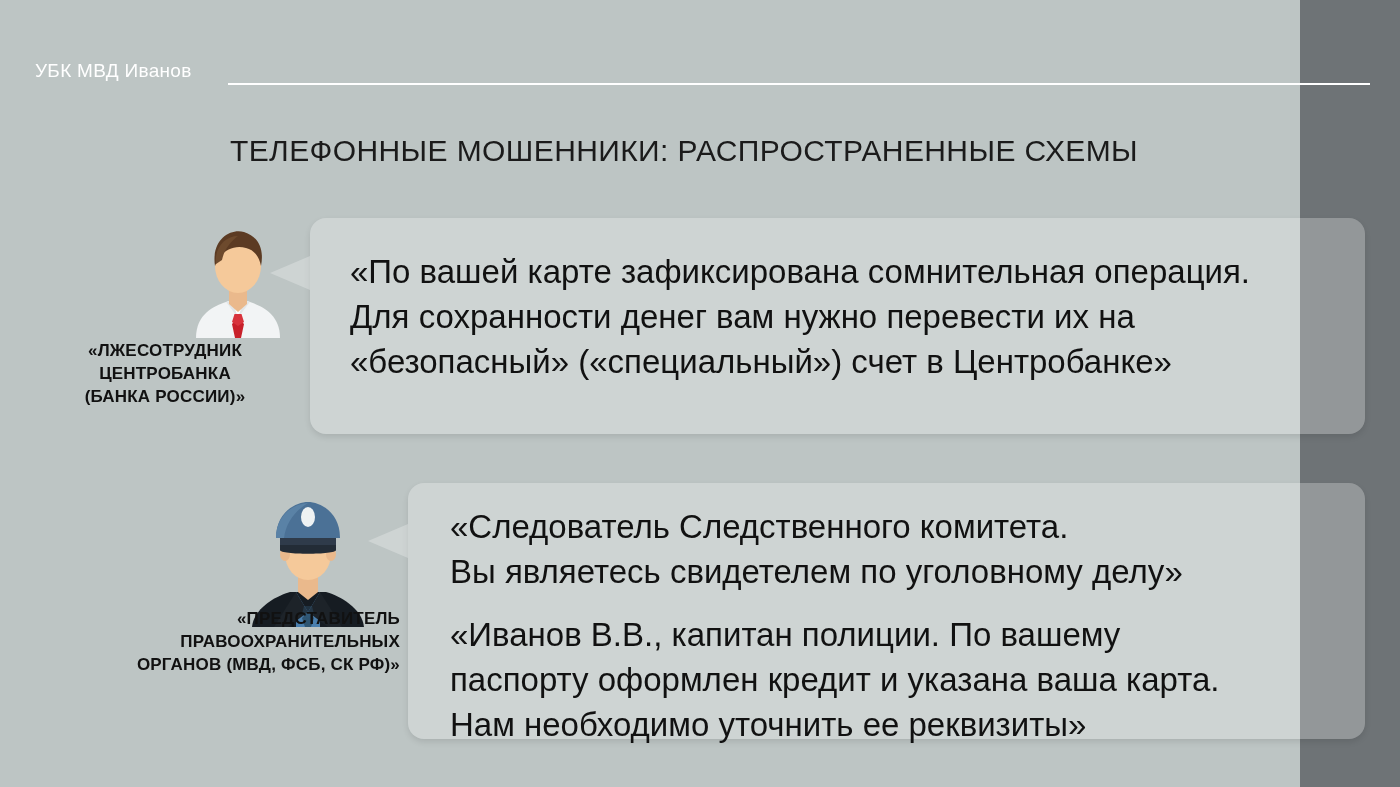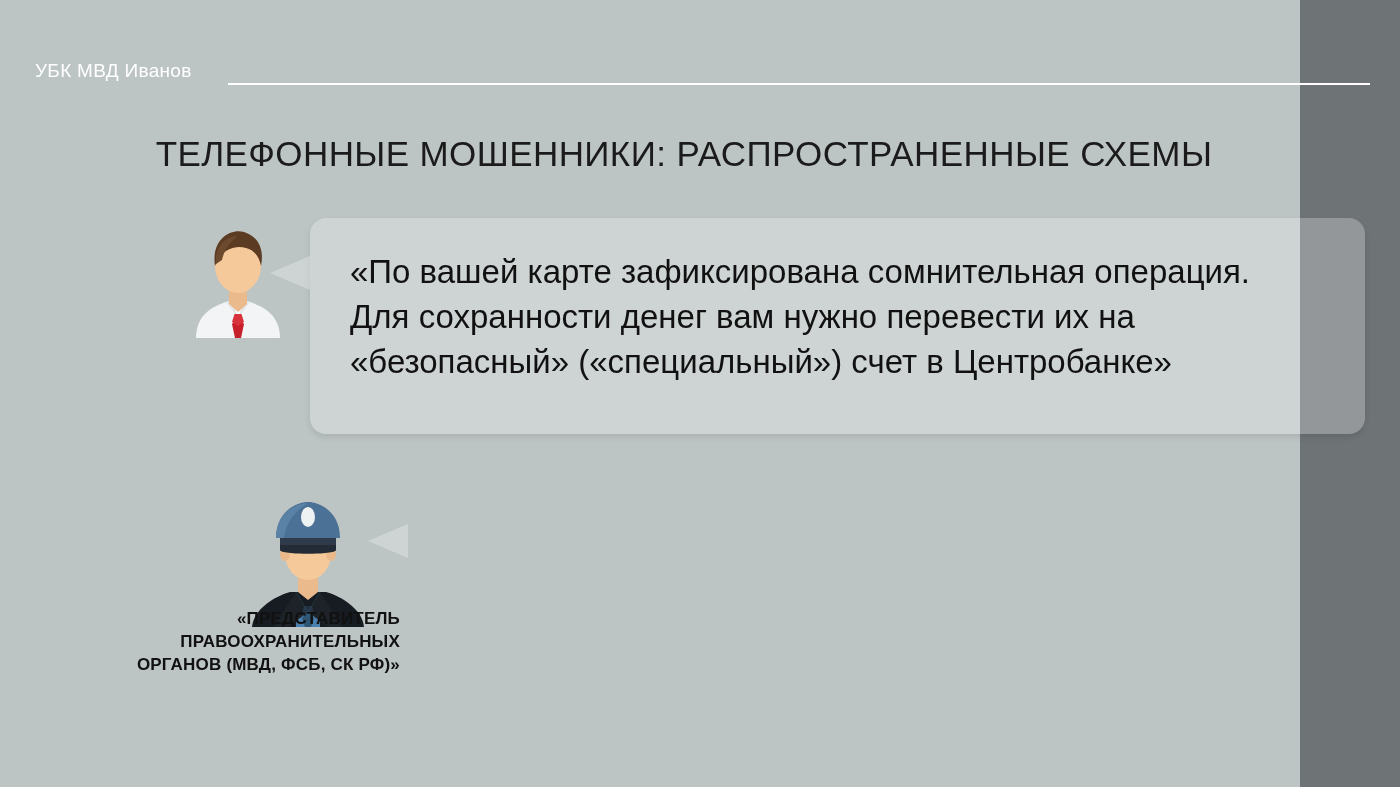--- a/index.html
+++ b/index.html
@@ -50,21 +50,21 @@
     height: 2px;
     background: #ffffff;
   }
   
   .slide-title {
     position: absolute;
     left: 0;
     top: 134px;
     width: 1368px;
     text-align: center;
-    font-size: 35px;
+    font-size: 30px;
     color: #1b1b1b;
     letter-spacing: 0.4px;
     white-space: nowrap;
   }
   
   .bubble {
     position: absolute;
     background: rgba(255,255,255,0.26);
     border-radius: 16px;
     box-sizing: border-box;
@@ -169,20 +169,23 @@
     <path d="M38 46 C36 30 47 18 60 18 C52 24 46 32 44 42 Z" fill="#6d4a2d"></path>
   </svg>
 
   <div class="bubble" id="bubble1">
     <div class="bubble-text">«По вашей карте зафиксирована сомнительная операция.
 Для сохранности денег вам нужно перевести их на
 «безопасный» («специальный») счет в Центробанке»</div>
   </div>
   <div class="bubble-tail" id="bubble1-tail"></div>
 
+  <div class="caption" id="caption1">«ЛЖЕСОТРУДНИК
+ЦЕНТРОБАНКА
+(БАНКА РОССИИ)»</div>
 
   <svg class="avatar" id="avatar2" width="140" height="135" viewBox="0 0 140 135">
 
     <path d="M14 135 C16 116 38 104 52 100 L88 100 C102 104 124 116 126 135 Z" fill="#161c22"></path>
 
     <path d="M58 100 L70 120 L82 100 L82 135 L58 135 Z" fill="#4a7fae"></path>
 
     <path d="M58 100 L70 120 L50 135 L36 135 Z" fill="#1d2329"></path>
     <path d="M82 100 L70 120 L90 135 L104 135 Z" fill="#1d2329"></path>
 
@@ -199,19 +202,27 @@
     <path d="M42 52 C42 46 98 46 98 52 L98 58 C98 63 42 63 42 58 Z" fill="#232c36"></path>
 
     <rect x="42" y="44" width="56" height="9" fill="#2f3b4a"></rect>
 
     <path d="M38 46 C38 20 58 10 70 10 C82 10 102 20 102 46 Z" fill="#4b7196"></path>
     <path d="M38 46 C38 24 54 12 70 11 C58 18 48 30 46 46 Z" fill="#5a82a6"></path>
 
     <ellipse cx="70" cy="25" rx="7" ry="10" fill="#eef2f3"></ellipse>
   </svg>
 
+  <div class="bubble" id="bubble2">
+    <div class="bubble-text">«Следователь Следственного комитета.
+Вы являетесь свидетелем по уголовному делу»</div>
+    <div class="para-gap"></div>
+    <div class="bubble-text">«Иванов В.В., капитан полиции. По вашему
+паспорту оформлен кредит и указана ваша карта.
+Нам необходимо уточнить ее реквизиты»</div>
+  </div>
   <div class="bubble-tail" id="bubble2-tail"></div>
 
   <div class="caption" id="caption2">«ПРЕДСТАВИТЕЛЬ
 ПРАВООХРАНИТЕЛЬНЫХ
 ОРГАНОВ (МВД, ФСБ, СК РФ)»</div>
 
 </div>
 
 </body></html>

